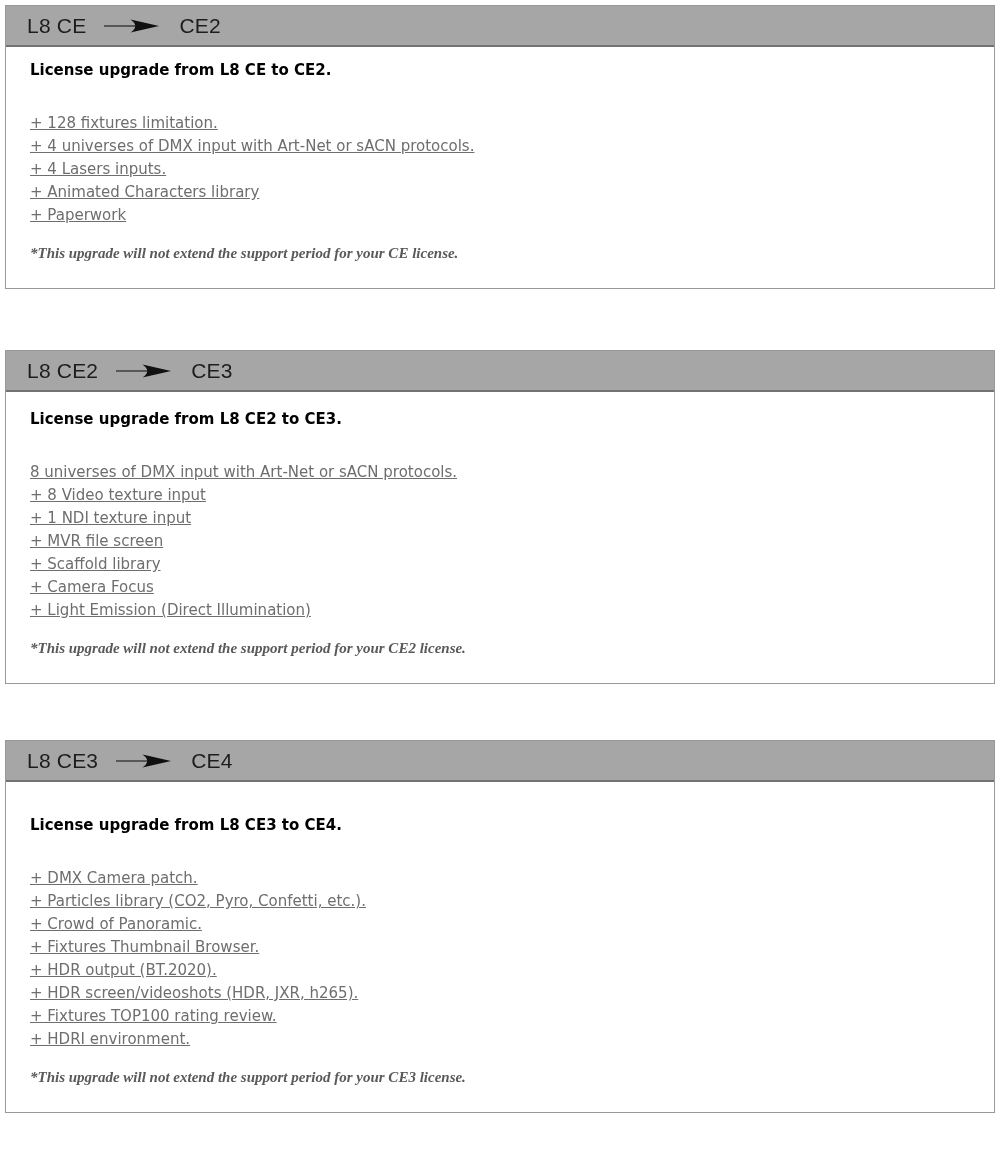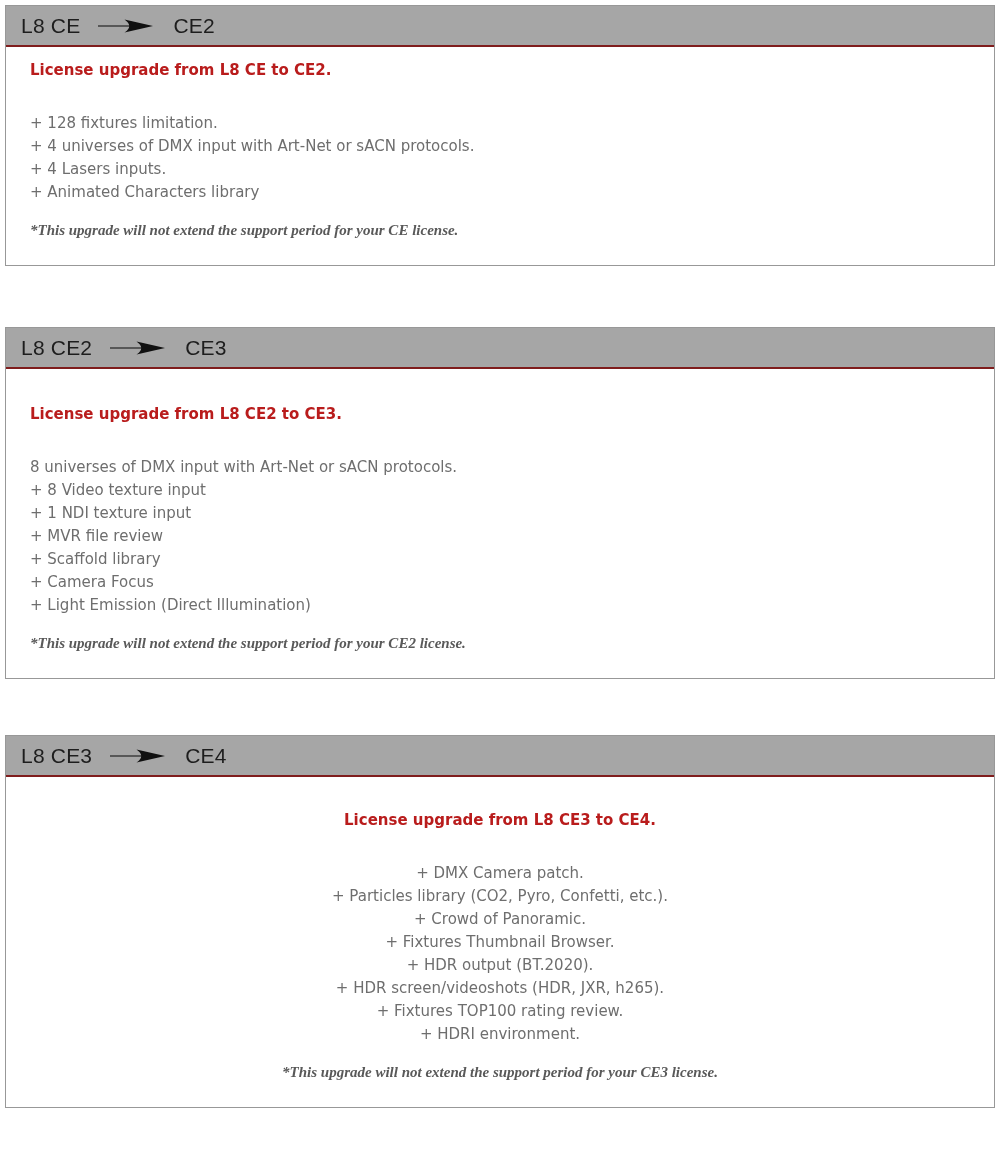--- a/index.html
+++ b/index.html
@@ -18,57 +18,58 @@
     background: #ffffff;
     box-sizing: border-box;
   }
   .panel-1 { margin-top: 5px; }
   .panel-2 { margin-top: 61px; }
   .panel-3 { margin-top: 56px; }
 
   .panel-header {
     height: 39px;
     background: #a6a6a6;
-    border-bottom: 2px solid #7f1d1d;
+    border-bottom: 2px solid #737373;
     display: flex;
     align-items: center;
-    padding-left: 15px;
+    padding-left: 21px;
     font-family: "Liberation Sans", sans-serif;
     font-size: 21px;
     font-weight: 400;
     color: #1d1d1d;
     letter-spacing: 0.2px;
   }
   .license-from { margin-right: 17px; }
   .license-to   { margin-left: 19px; }
   .arrow-wrap {
     display: inline-flex;
     align-items: center;
     height: 16px;
   }
 
   .panel-body {
     padding: 12px 24px 23px 24px;
     font-size: 15px;
   }
-  .panel-2 .panel-body { padding-top: 34px; }
-  .panel-3 .panel-body { padding-top: 32px; text-align: center; }
+  .panel-2 .panel-body { padding-top: 16px; }
+  .panel-3 .panel-body { padding-top: 32px; }
 
   .body-heading {
     margin: 0 0 30px 0;
     font-weight: bold;
     line-height: 23px;
-    color: #b91c1c;
+    color: #000000;
   }
   .feature-list {
     list-style: none;
     margin: 0;
     padding: 0;
     color: #6e6e6e;
     line-height: 23px;
+    text-decoration: underline;
   }
   .upgrade-note {
     margin: 15px 0 0 0;
     font-weight: bold;
     font-style: italic;
     line-height: 23px;
     color: #595959;
     font-family: Liberation Serif, serif;
   }
 </style>
@@ -86,20 +87,21 @@
     </span>
     <span class="license-to">CE2</span>
   </header>
   <div class="panel-body">
     <p class="body-heading">License upgrade from L8 CE to CE2.</p>
     <ul class="feature-list">
       <li>+ 128 fixtures limitation.</li>
       <li>+ 4 universes of DMX input with Art-Net or sACN protocols.</li>
       <li>+ 4 Lasers inputs.</li>
       <li>+ Animated Characters library</li>
+      <li>+ Paperwork</li>
     </ul>
     <p class="upgrade-note">*This upgrade will not extend the support period for your CE license.</p>
   </div>
 </section>
 
 <section class="panel panel-2">
   <header class="panel-header">
     <span class="license-from">L8 CE2</span>
     <span class="arrow-wrap">
       <svg width="57" height="16" viewBox="0 0 57 16">
@@ -108,21 +110,21 @@
       </svg>
     </span>
     <span class="license-to">CE3</span>
   </header>
   <div class="panel-body">
     <p class="body-heading">License upgrade from L8 CE2 to CE3.</p>
     <ul class="feature-list">
       <li>8 universes of DMX input with Art-Net or sACN protocols.</li>
       <li>+ 8 Video texture input</li>
       <li>+ 1 NDI texture input</li>
-      <li>+ MVR file review</li>
+      <li>+ MVR file screen</li>
       <li>+ Scaffold library</li>
       <li>+ Camera Focus</li>
       <li>+ Light Emission (Direct Illumination)</li>
     </ul>
     <p class="upgrade-note">*This upgrade will not extend the support period for your CE2 license.</p>
   </div>
 </section>
 
 <section class="panel panel-3">
   <header class="panel-header">

